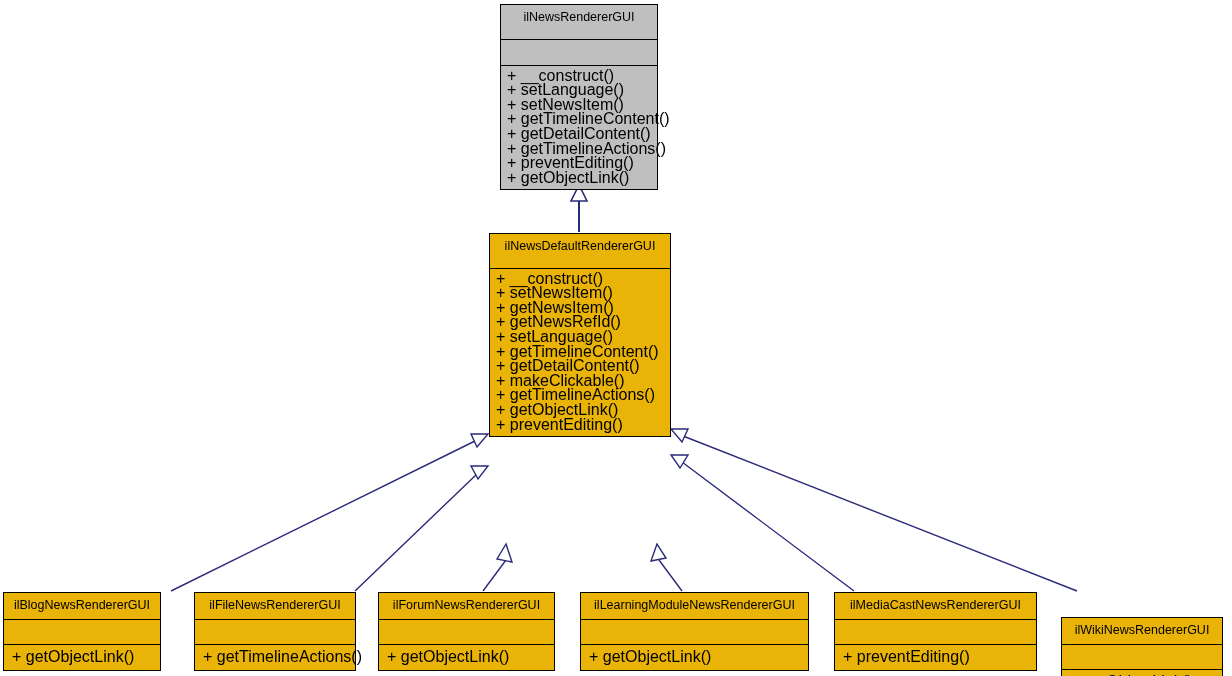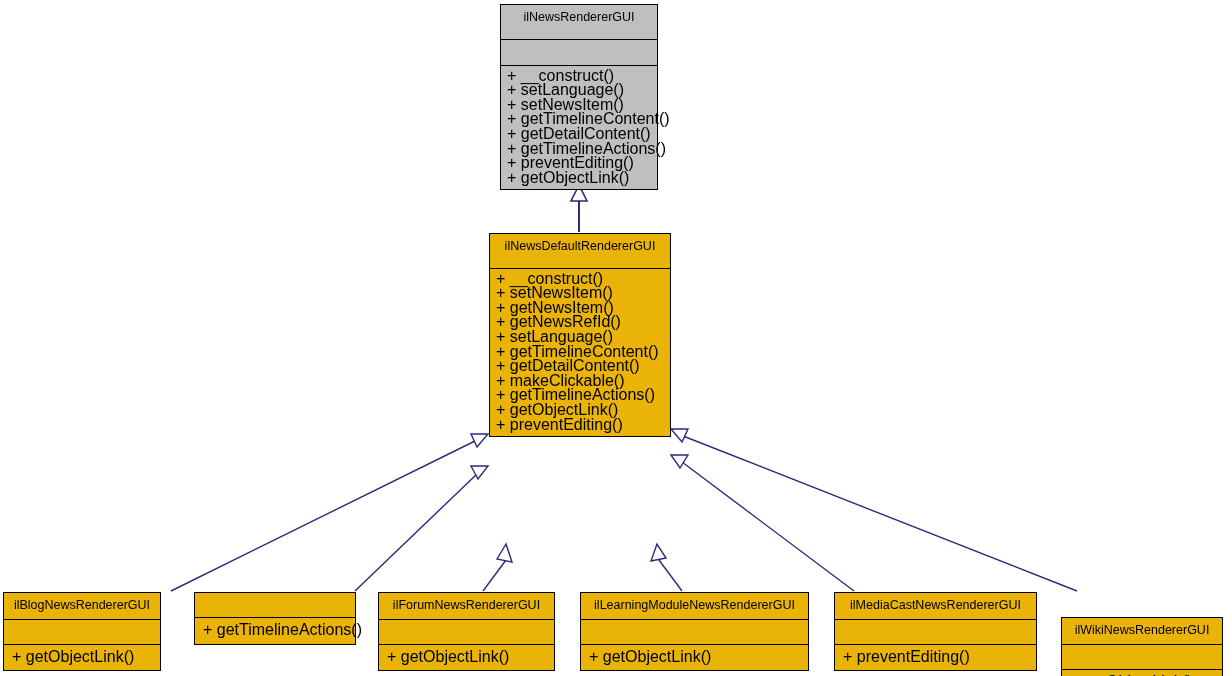--- a/index.html
+++ b/index.html
@@ -154,20 +154,21 @@
 
   <div class="uml-class leaf" id="node-blog">
     <div class="cls-title">ilBlogNewsRendererGUI</div>
     <div class="cls-attrs empty"></div>
     <div class="cls-ops">
       <div class="member">+ getObjectLink()</div>
     </div>
   </div>
 
   <div class="uml-class leaf" id="node-file">
+    <div class="cls-title">ilFileNewsRendererGUI</div>
     <div class="cls-attrs empty"></div>
     <div class="cls-ops">
       <div class="member">+ getTimelineActions()</div>
     </div>
   </div>
 
   <div class="uml-class leaf" id="node-forum">
     <div class="cls-title">ilForumNewsRendererGUI</div>
     <div class="cls-attrs empty"></div>
     <div class="cls-ops">

